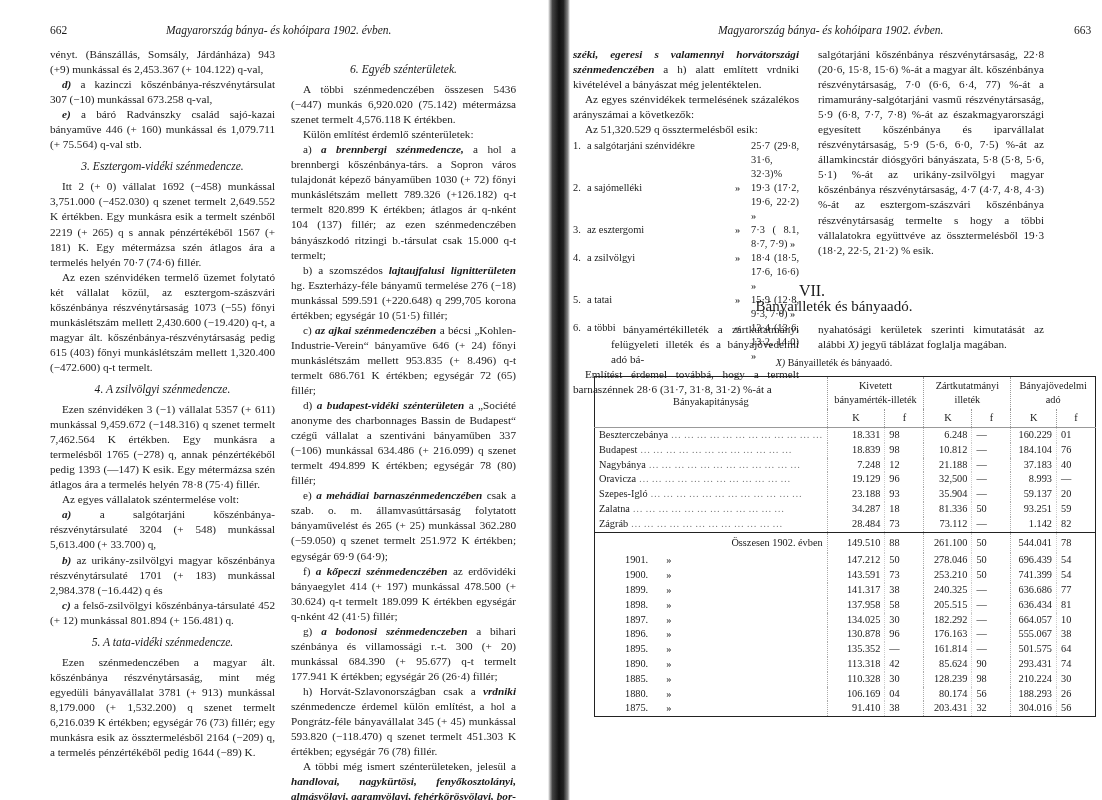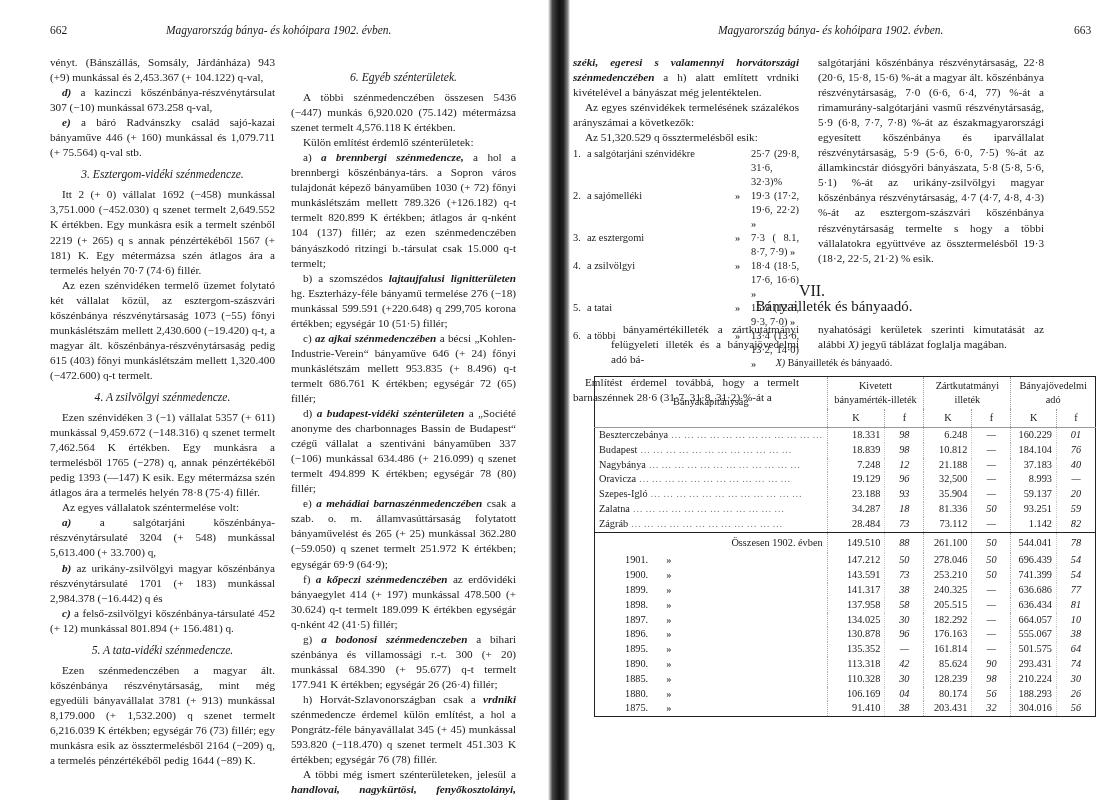--- a/index.html
+++ b/index.html
@@ -5,21 +5,21 @@
   html, body { margin:0; padding:0; }
   body { width:1102px; height:800px; background:#fff; position:relative; overflow:hidden;
          font-family:"Liberation Serif", "DejaVu Serif", serif; color:#1a1a1a; }
   .page { position:absolute; top:0; height:800px; }
   .left-page { left:16px; width:611px; }
   .right-page { left:566px; width:536px; }
   .gutter { position:absolute; left:548px; top:0; width:22px; height:800px;
             background:linear-gradient(90deg,#fff 0%,#444 20%,#111 50%,#222 70%,#888 90%,#fff 100%); }
   .runhead { position:absolute; top:24px; font-size:11.5px; font-style:italic; }
   .pno { position:absolute; top:24px; font-size:11.5px; }
-  .col { position:absolute; font-size:11.2px; line-height:15.05px; text-align:justify;margin-top:8px; }
+  .col { position:absolute; font-size:11.2px; line-height:15.05px; text-align:justify; }
   .col p { margin:0; text-indent:12px; }
   .col p.noind { text-indent:0; }
   .col h4 { margin:7px 0 5px 0; font-weight:normal; font-style:italic; text-align:center; font-size:11.6px; }
   .it { font-style:italic; }
   .bi { font-style:italic; font-weight:bold; }
   .pct-list { margin:2px 0 4px 0; font-size:10.4px; line-height:14px; }
   .pct-row { display:flex; }
   .pct-row .n { width:14px; }
   .pct-row .nm { width:148px; }
   .pct-row .q { width:16px; }
@@ -27,21 +27,21 @@
   .sec-num { position:absolute; left:0; width:492px; top:282px; text-align:center; font-size:16px; }
   .sec-title { position:absolute; left:0; width:536px; top:298px; text-align:center; font-size:15px; }
   .intro { position:absolute; top:322px; font-size:11.2px; line-height:15px; text-align:justify; }
   .table-title { position:absolute; left:0; width:536px; top:357px; text-align:center; font-size:10px; }
   table.x { position:absolute; left:28px; top:376px; width:502px; border-collapse:collapse; font-size:10.3px; }
   table.x th { font-weight:normal; border-left:1px dotted #999; padding:2px 2px; line-height:14px; }
   table.x td { line-height:14.8px; padding:0 4px; }
   .tbl-border { border:1.5px solid #222; }
   td.nm { width:152px; white-space:nowrap; overflow:hidden; }
   td.k { text-align:right; border-left:1px dotted #aaa; }
-  td.f { text-align:center; border-left:1px dotted #ccc; width:30px;font-style:italic; }
+  td.f { text-align:left; border-left:1px dotted #ccc; width:30px; }
   td.year { padding-left:30px !important;margin-top:40px; }
 </style>
 </head>
 <body>
 
 <div class="gutter"></div>
 
 <div class="page left-page">
   <span class="pno" style="left:34px">662</span>
   <span class="runhead" style="left:150px">Magyarország bánya- és kohóipara 1902. évben.</span>

